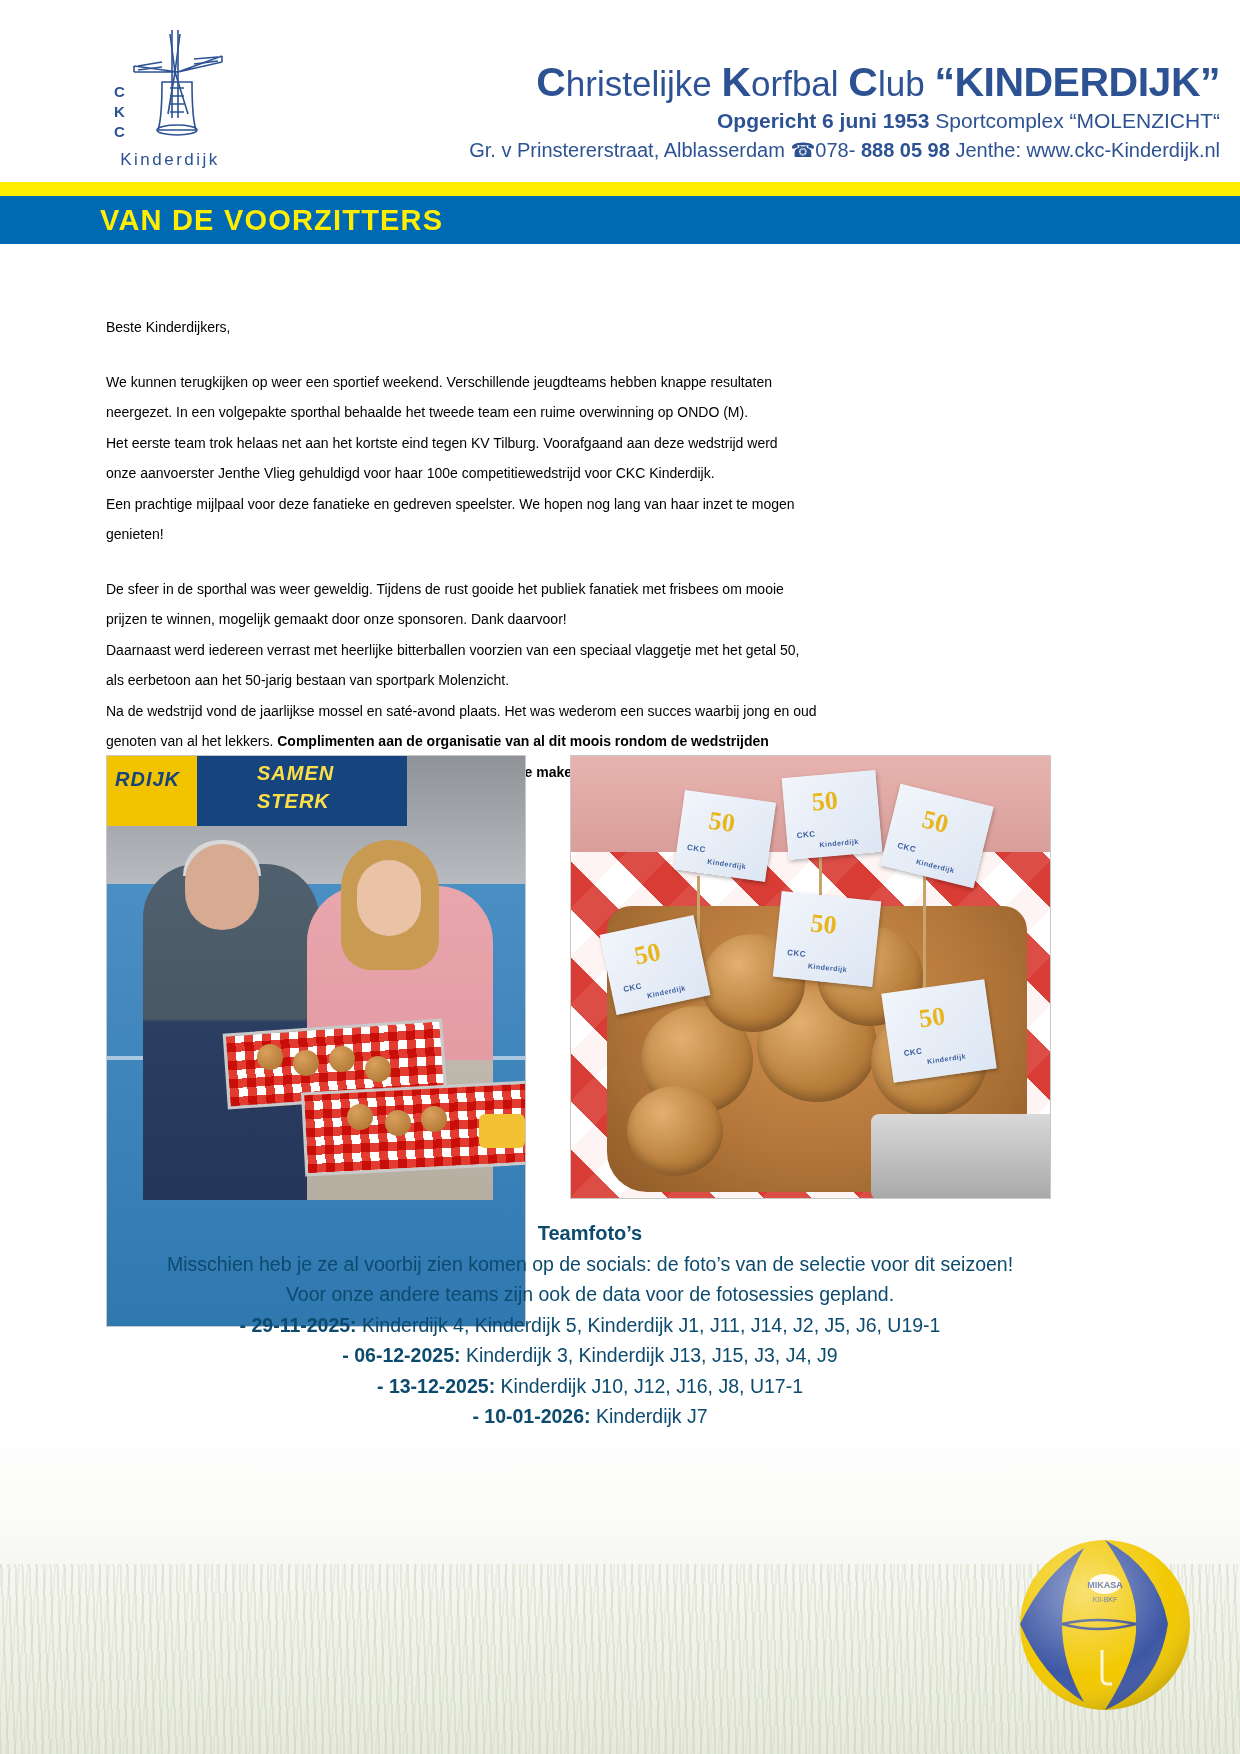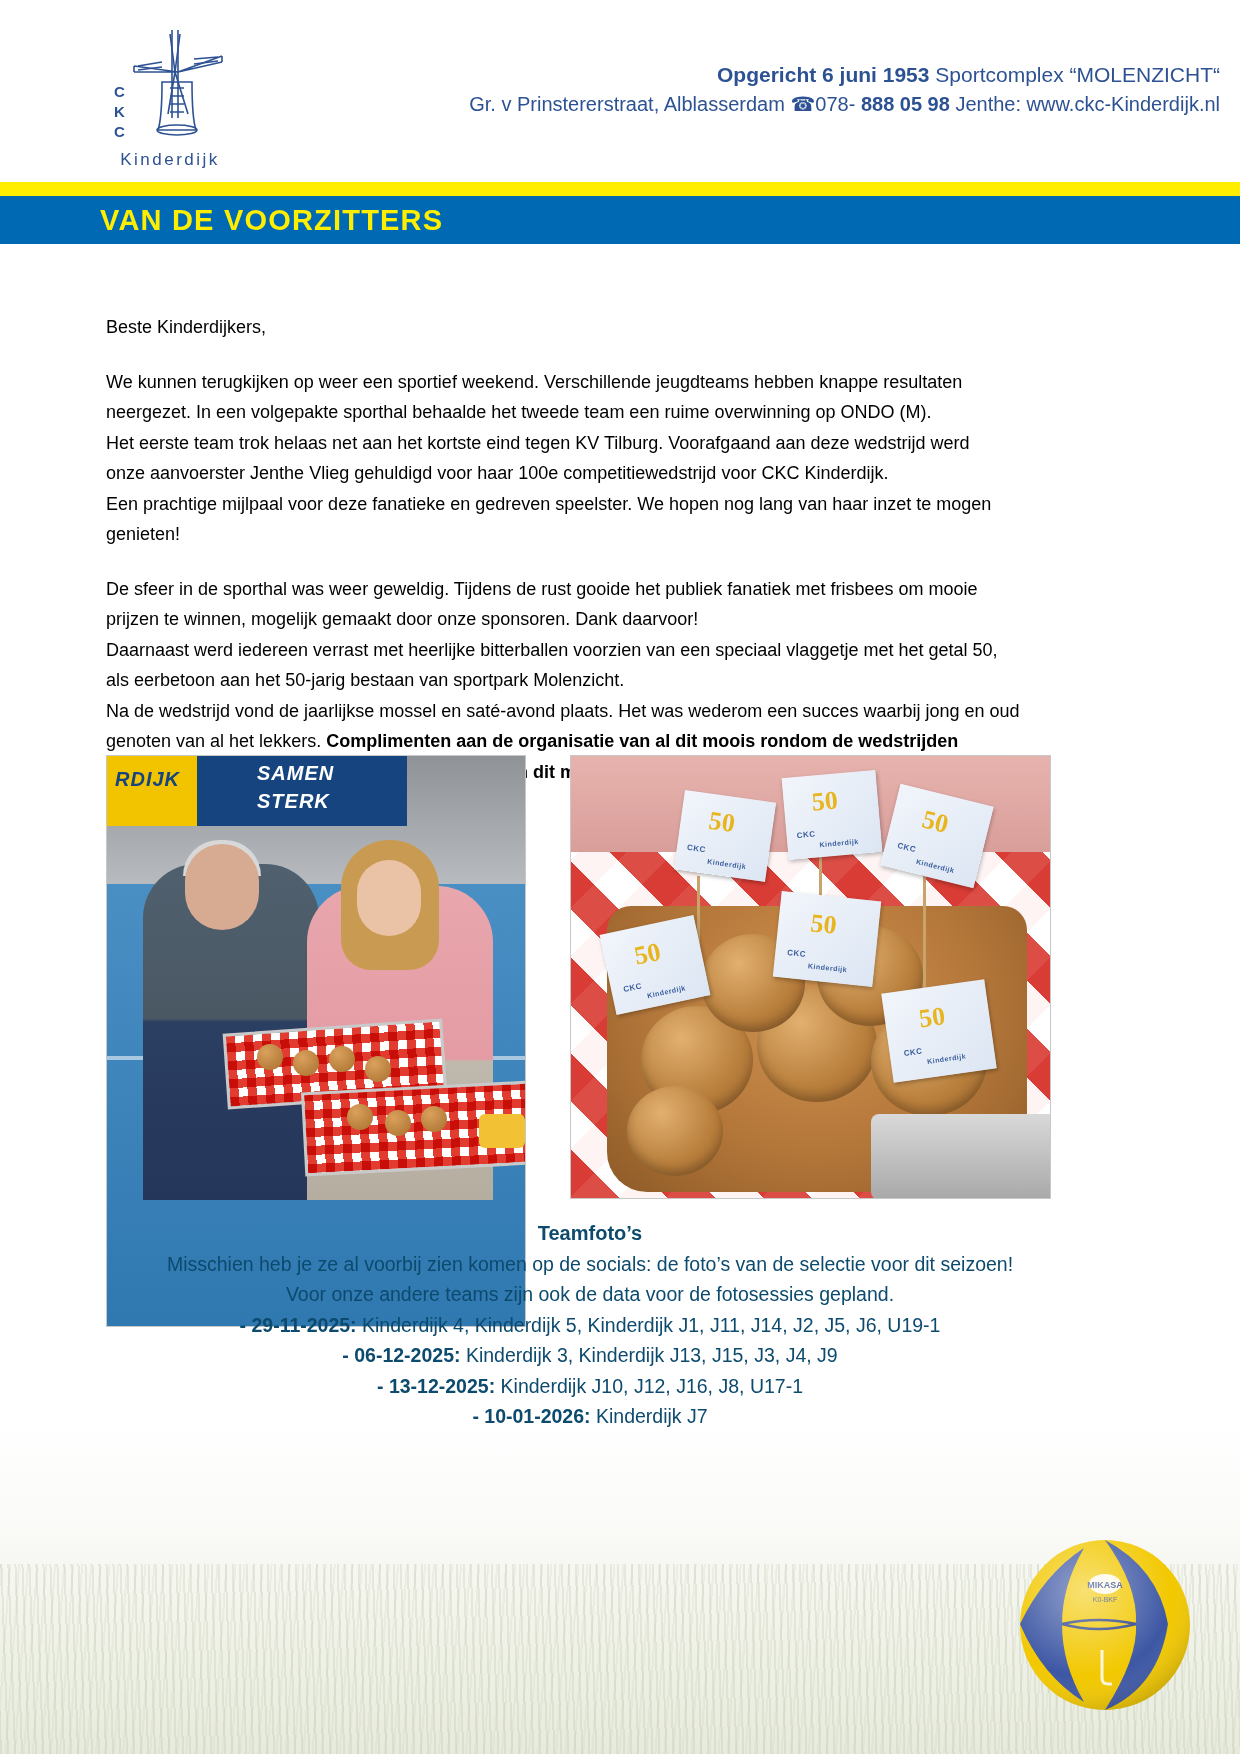--- a/index.html
+++ b/index.html
@@ -100,21 +100,21 @@
     padding-left: 100px;
     font-family: "Liberation Sans", sans-serif;
   }
 
   
   .content {
     position: absolute;
     left: 106px;
     top: 312px;
     width: 968px;
-    font-size: 18px;
+    font-size: 14px;
     line-height: 30.5px;
     color: #000000;
     font-family: "Liberation Sans", sans-serif;
   }
   .para { margin-bottom: 24px; }
   .para.tight { margin-bottom: 0; }
   .b { font-weight: 700; }
 
   
   .photos {
@@ -131,21 +131,21 @@
     overflow: hidden;
     border: 1px solid #c8c8c8;
   }
   .photo-left { width: 424px; height: 572px; }
   .photo-right { width: 486px; height: 444px; }
 
   
   .pl-wall { position:absolute; left:0; top:0; right:0; height:130px; background:linear-gradient(180deg,#8f9296,#b8bcc0); }
   .pl-banner { position:absolute; left:0; top:0; width:300px; height:70px; background:#15447e; }
   .pl-banner-yellow { position:absolute; left:0; top:0; width:90px; height:70px; background:#f2c400; }
-  .pl-banner-txt { position:absolute; color:#ffffff; font-weight:700; font-size:20px; font-style:italic; letter-spacing:1px; }
+  .pl-banner-txt { position:absolute; color:#fde047; font-weight:700; font-size:20px; font-style:italic; letter-spacing:1px; }
   .pl-floor { position:absolute; left:0; top:128px; right:0; bottom:0; background:linear-gradient(180deg,#4a8fc4,#2f78b0); }
   .pl-line { position:absolute; background:rgba(255,255,255,0.55); }
   .pl-person1 { position:absolute; left:36px; top:108px; width:176px; height:336px; background:linear-gradient(180deg,#50606e 0%,#4a5864 46%,#2b3f63 47%,#24365a 100%); border-radius:54px 54px 0 0; }
   .pl-head1 { position:absolute; left:78px; top:88px; width:74px; height:86px; background:#d6ab92; border-radius:38px; }
   .pl-hair1 { position:absolute; left:76px; top:84px; width:78px; height:36px; background:#d8d8d8; border-radius:40px 40px 0 0; }
   .pl-person2 { position:absolute; left:200px; top:130px; width:186px; height:314px; background:linear-gradient(180deg,#e8a6ad 0%,#e49ba4 55%,#bfb9ad 56%,#b5ada0 100%); border-radius:56px 56px 0 0; }
   .pl-hair2 { position:absolute; left:234px; top:84px; width:98px; height:130px; background:#c99b52; border-radius:48px 48px 30px 30px; }
   .pl-face2 { position:absolute; left:250px; top:104px; width:64px; height:76px; background:#eac3a7; border-radius:32px; }
   .pl-tray { position:absolute; background:repeating-linear-gradient(0deg,#e23b30 0 9px,#ffffff 9px 18px),repeating-linear-gradient(90deg,#e23b30 0 9px,#ffffff 9px 18px); background-blend-mode:multiply; border:3px solid #c9c9c9; }
   .pl-tray1 { left:118px; top:270px; width:220px; height:76px; transform:rotate(-4deg); }
@@ -232,20 +232,21 @@
     </svg>
     <div class="logo-ckc">
       <div>C</div>
       <div>K</div>
       <div>C</div>
     </div>
     <div class="logo-name">Kinderdijk</div>
   </div>
 
   <div class="title-block">
+    <div class="title-main"><span class="cap">C</span><span>hristelijke</span>&nbsp;<span class="cap">K</span><span>orfbal</span>&nbsp;<span class="cap">C</span><span>lub</span>&nbsp;<span class="big">“KINDERDIJK”</span></div>
     <div class="title-sub"><span class="b">Opgericht 6 juni 1953</span> <span>Sportcomplex “MOLENZICHT“</span></div>
     <div class="title-addr"><span>Gr. v Prinstererstraat, Alblasserdam ☎</span><span>078-</span> <span class="b">888 05 98</span> <span>Jenthe:</span> <span>www.ckc-Kinderdijk.nl</span></div>
   </div>
 </div>
 
 <div class="stripe-yellow"></div>
 <div class="banner">
   <div class="banner-title">VAN DE VOORZITTERS</div>
 </div>
 

